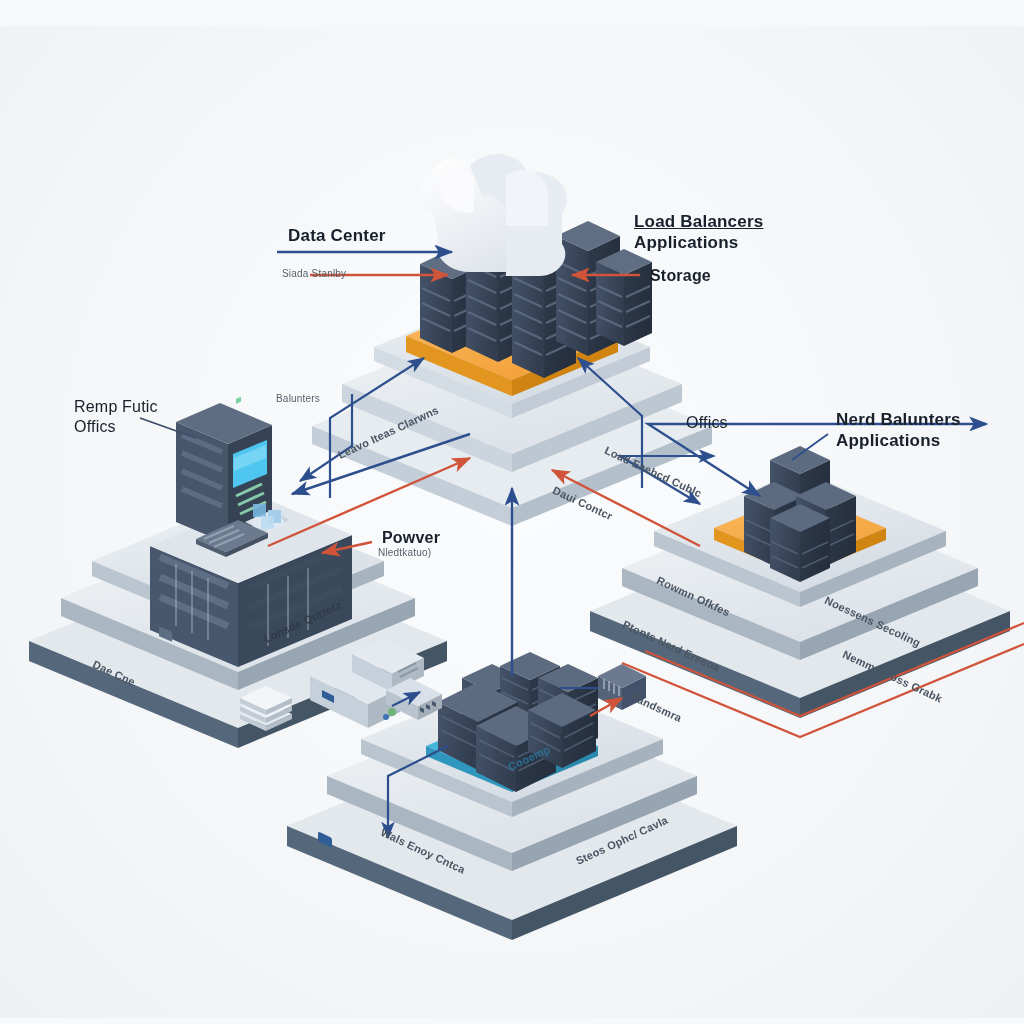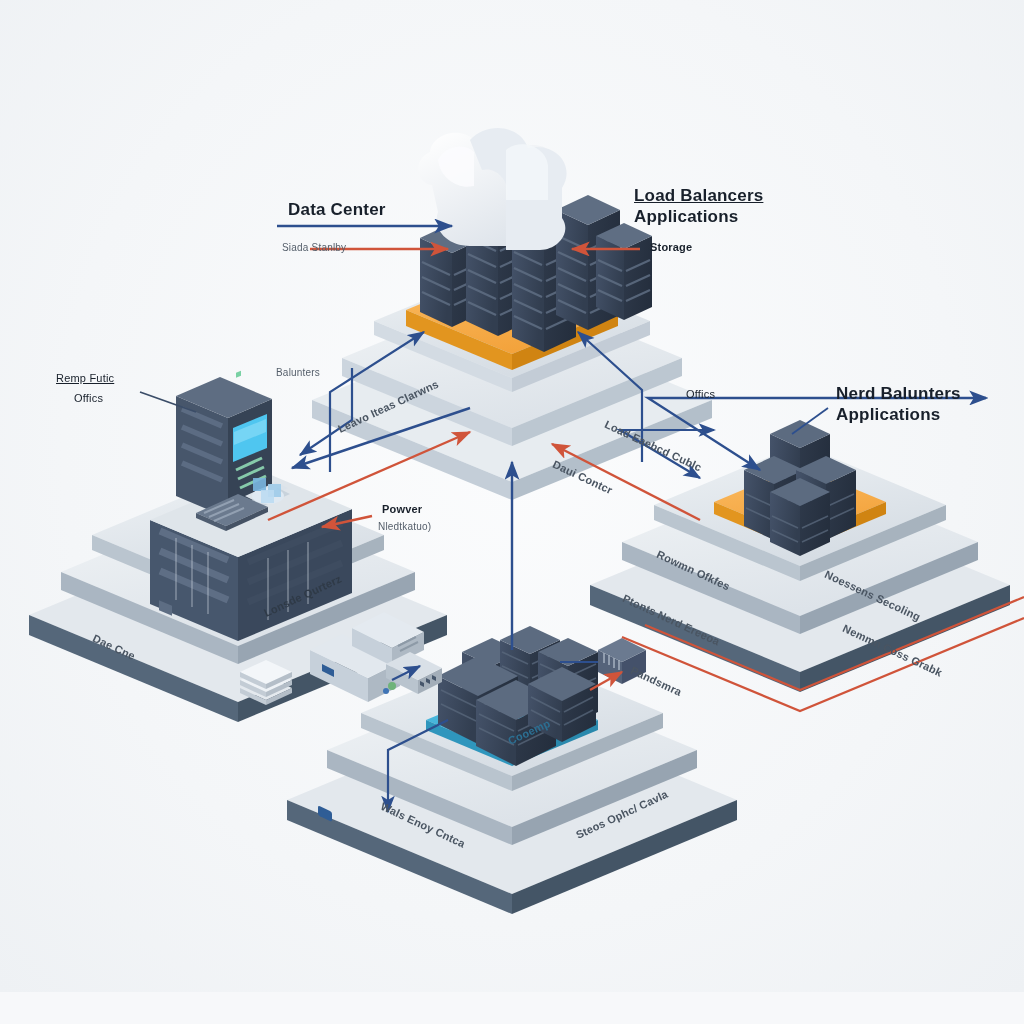--- a/index.html
+++ b/index.html
@@ -3,32 +3,32 @@
 <meta charset="utf-8">
 <title>Network Infrastructure Isometric Diagram</title>
 <style>
   html,body{margin:0;padding:0;}
   body{
     width:1024px;height:1024px;overflow:hidden;
     background:#f7f8fa;
     font-family:"Liberation Sans","DejaVu Sans",sans-serif;
   }
   #stage{position:relative;width:1024px;height:992px;background:
-     radial-gradient(ellipse at 50% 45%, #fbfcfd 0%, #f4f6f8 62%, #eef1f4 100%);}
+     radial-gradient(ellipse at 50% 45%, #fbfcfd 0%, #f4f6f8 62%, #eef1f4 100%); margin-top: 26px;}
   #scene{position:absolute;inset:0;}
   .lbl{
     position:absolute;
     color:#18202b;
     white-space:pre;
     line-height:1.15;
     letter-spacing:.2px;
   }
   .lbl.bold{font-weight:700;}
   .lbl.big{font-size:17px;font-weight:700;}
-  .lbl.med{font-size:11px;}
+  .lbl.med{font-size:16px;}
   .lbl.small{font-size:10px;color:#555f6b;}
   .lbl.edge{
     font-size:11px;color:#4a5562;font-weight:600;
     transform-origin:0 0;
   }
   .lbl.edge.dark{color:#2f3a47;}
   svg{position:absolute;left:0;top:0;overflow:visible;}
 </style>
 </head>
 <body>
@@ -555,21 +555,21 @@
     </g>
   </svg>
 
   <div class="lbl big" style="left:288px;top:200px;">Data Center</div>
   <div class="lbl small" style="left:282px;top:242px;">Siada Stanlby</div>
 
   <div class="lbl big" style="left:634px;top:186px;text-decoration:underline;">Load Balancers</div>
   <div class="lbl big" style="left:634px;top:207px;">Applications</div>
   <div class="lbl med bold" style="left:650px;top:241px;">Storage</div>
 
-  <div class="lbl med" style="left:56px;top:372px;text-decoration:underline;">Remp Futic</div>
+  <div class="lbl med" style="left:74px;top:372px;">Remp Futic</div>
   <div class="lbl med" style="left:74px;top:392px;">Offics</div>
 
   <div class="lbl small" style="left:276px;top:367px;">Balunters</div>
 
   <div class="lbl edge" style="left:336px;top:424px;transform:rotate(-25deg);">Leavo Iteas Clarwns</div>
 
   <div class="lbl med bold" style="left:382px;top:503px;">Powver</div>
   <div class="lbl small" style="left:378px;top:521px;">Nledtkatuo)</div>
 
   <div class="lbl med" style="left:686px;top:388px;">Offics</div>

